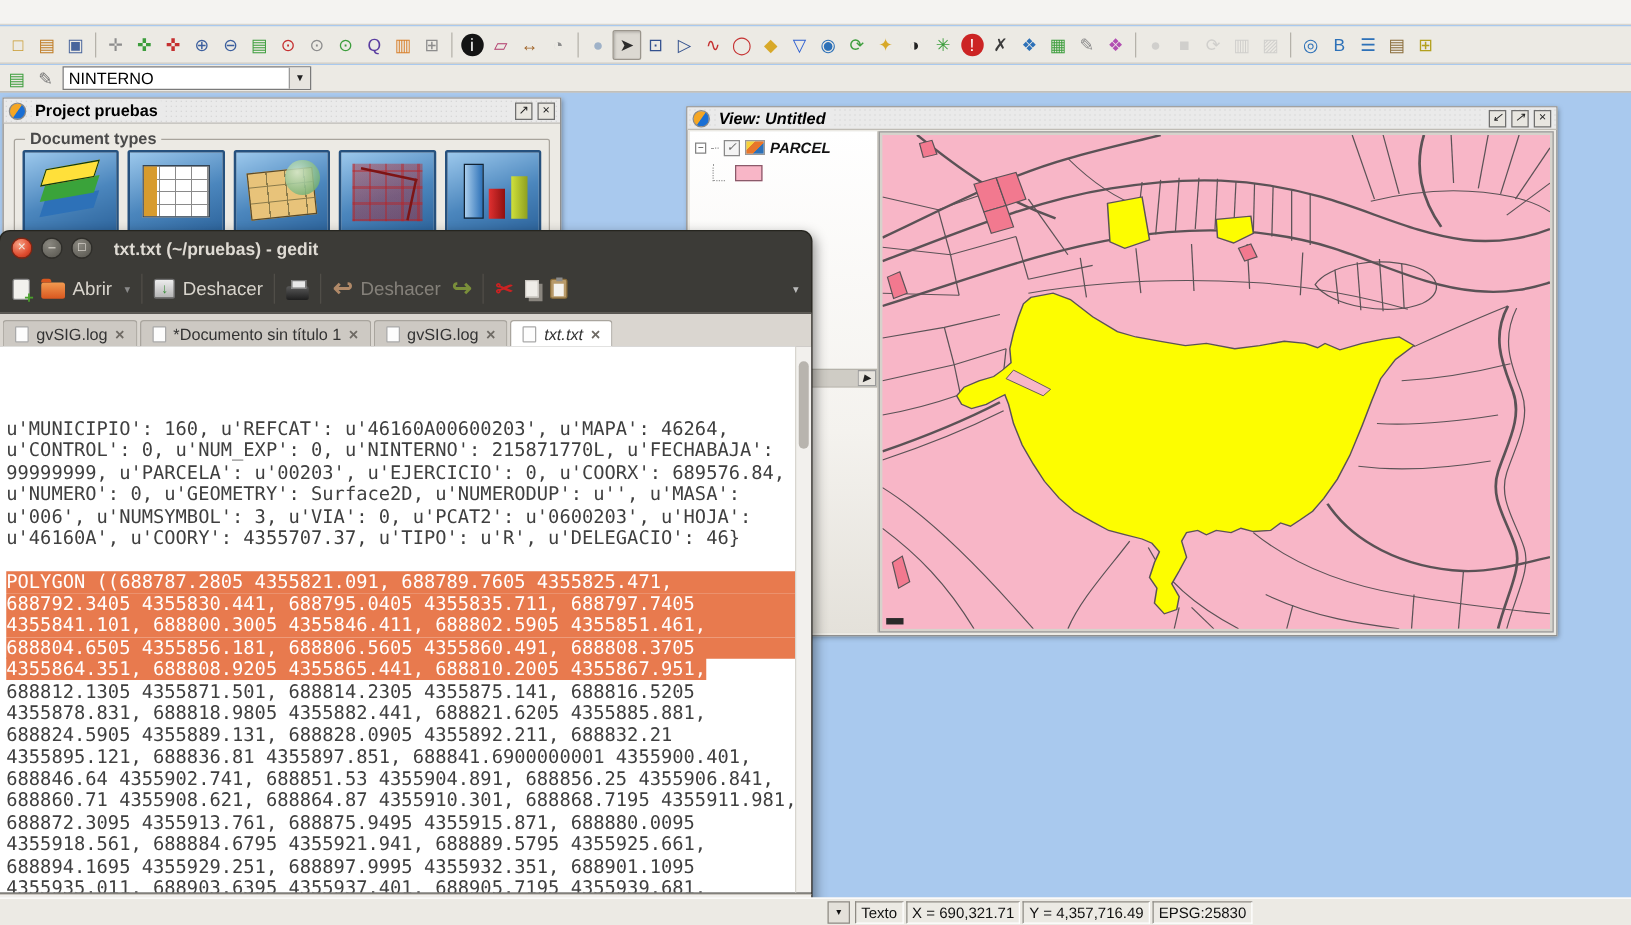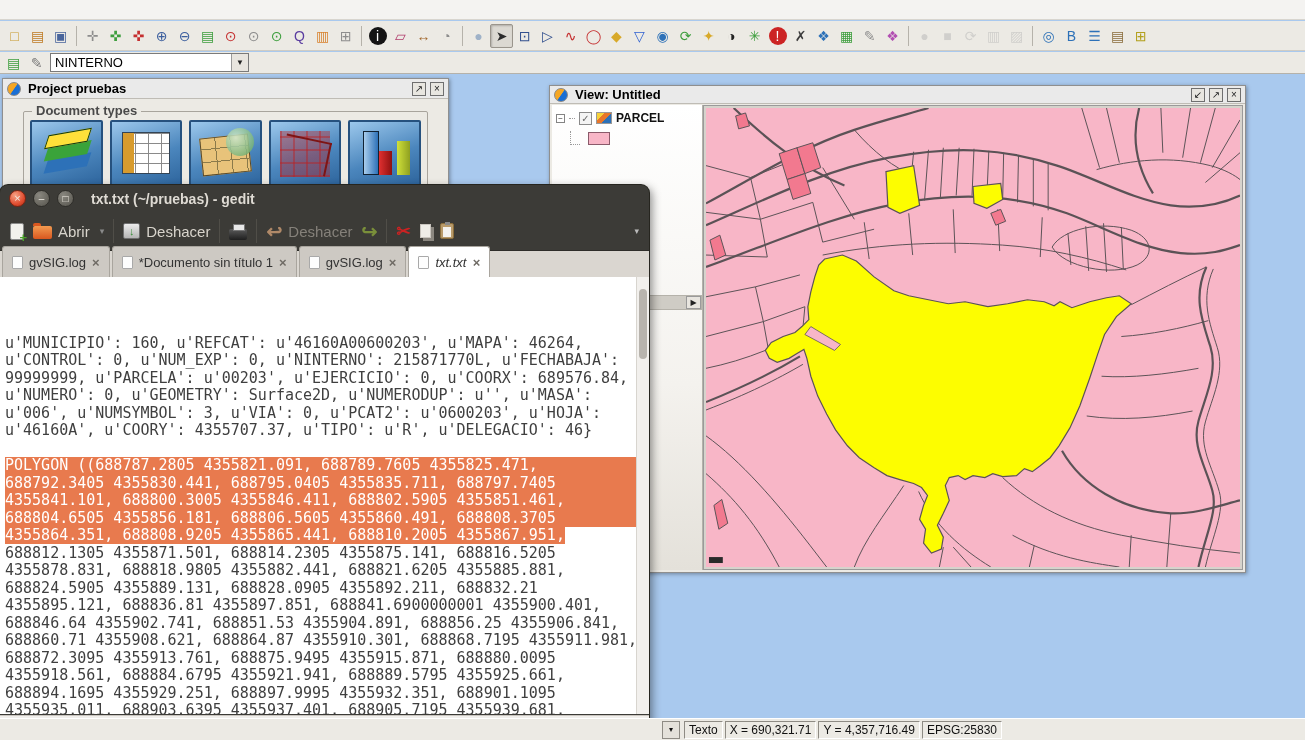--- a/index.html
+++ b/index.html
@@ -31,42 +31,42 @@
   .iframe-win { position:absolute; background:#eceae4; border:1px solid #8f8f8f; box-shadow:1px 1px 4px rgba(0,0,0,.35); }
   .if-title { height:20px; display:flex; align-items:center; padding:0 4px; gap:5px; border-bottom:1px solid #bfbcb5;
     background-color:#eaeaea; background-image:radial-gradient(#c8c8c8 22%, transparent 23%); background-size:4px 4px; }
   .if-title .t-label { font-weight:bold; font-size:13px; background:#eaeaea; padding:0 6px 0 2px; white-space:nowrap; }
   .gvsig-ico { width:14px; height:14px; border-radius:50%; background:linear-gradient(125deg,#f5a623 48%,#1a6fd4 52%); border:1px solid #888; flex:0 0 auto; }
   .win-btns { margin-left:auto; display:flex; gap:4px; background:#eaeaea; padding-left:4px; }
   .win-btn { width:14px; height:14px; border:1px solid #6f6f6f; background:#e8e6e0; font-size:10px; line-height:12px; text-align:center; color:#222; }
 
   
   #pm-win { left:2px; top:78px; width:447px; height:250px; }
-  .pm-body { padding:4px 20px; }
+  .pm-body { padding:4px 8px; }
   .doc-group { border:1px solid #a8a49c; border-radius:2px; padding:8px 6px 12px; position:relative; margin-top:8px; }
   .doc-group .grp-label { position:absolute; top:-9px; left:8px; background:#eceae4; padding:0 4px; font-weight:bold; font-size:13px; color:#4a4a4a; }
   .tiles { display:flex; gap:7px; }
   .tile { width:78px; height:68px; border:2px solid #26517e; border-radius:2px; position:relative; overflow:hidden;
     background:linear-gradient(160deg,#9cc8ec 0%,#4b86bd 55%,#2d649c 100%); }
   .tile.art-view::before { content:""; position:absolute; left:14px; top:10px; width:42px; height:11px; background:#ffe03a; border:1px solid #123a12; transform:rotate(-10deg) skewX(-28deg); box-shadow:4px 12px 0 #3aa33a, 8px 24px 0 #2d71b8; }
   .tile.art-table::before { content:""; position:absolute; inset:10px 10px 12px; background:#fff; border:1px solid #345;
     background-image:linear-gradient(90deg,#d79b2e 0 11px,transparent 11px), repeating-linear-gradient(0deg,transparent 0 9px,#8a8a8a 9px 10px), repeating-linear-gradient(90deg,transparent 0 12px,#8a8a8a 12px 13px); }
   .tile.art-map::before { content:""; position:absolute; inset:14px 10px 12px; background:#e8c37a; border:1px solid #5a4a2a; transform:rotate(-6deg);
     background-image:repeating-linear-gradient(0deg,transparent 0 12px,#8a7a4a 12px 13px), repeating-linear-gradient(90deg,transparent 0 14px,#8a7a4a 14px 15px); }
   .tile.art-map::after { content:""; position:absolute; top:6px; right:6px; width:28px; height:28px; border-radius:50%; background:radial-gradient(circle at 35% 35%,#cfe8cf,#58a058); opacity:.85; }
   .tile.art-portable::before { content:""; position:absolute; inset:9px;
     background:repeating-linear-gradient(0deg,rgba(190,30,30,.55) 0 2px,rgba(190,30,30,.22) 2px 13px), repeating-linear-gradient(90deg,rgba(190,30,30,.55) 0 2px,rgba(190,30,30,.22) 2px 13px); }
   .tile.art-portable::after { content:""; position:absolute; left:12px; top:16px; width:44px; height:32px; border-top:2px solid #7e1414; border-right:2px solid #7e1414; transform:rotate(12deg); }
   .tile.art-chart::before { content:""; position:absolute; left:13px; bottom:11px; width:14px; height:42px; background:linear-gradient(90deg,#a9cdec,#2d71b8); border:1px solid #123; }
   .tile.art-chart::after { content:""; position:absolute; right:9px; bottom:11px; width:31px; height:34px; background-repeat:no-repeat;
     background-image:linear-gradient(90deg,#e03030,#8f1010), linear-gradient(90deg,#cfe03a,#8fa020);
     background-size:13px 24px,13px 34px; background-position:left bottom,right bottom; }
 
   
-  #view-win { left:549px; top:85px; width:697px; height:488px; }
+  #view-win { left:549px; top:85px; width:697px; height:424px;font-style:italic; }
   #view-win .if-title { height:18px; }
   .view-body { position:absolute; top:19px; left:2px; right:2px; bottom:2px; background:#d6d3cc; }
   .toc-panel { position:absolute; left:0; top:0; width:151px; bottom:0; background:linear-gradient(180deg,#ffffff 0%,#f4f2ee 60%,#e4e1da 100%); border-right:1px solid #b5b2aa; }
   .toc-row { display:flex; align-items:center; gap:4px; padding:6px 4px 0 4px; }
   .tree-expander { width:9px; height:9px; border:1px solid #848484; background:#fff; font-size:8px; line-height:7px; text-align:center; color:#333; }
   .tree-dots { flex:0 0 6px; border-top:1px dotted #9a9a9a; }
   .toc-check { width:13px; height:13px; border:1px solid #8a8a8a; background:#f4f4f4; font-size:10px; line-height:11px; text-align:center; color:#6a6a6a; }
   .layer-ico { width:16px; height:12px; background:linear-gradient(135deg,#f7d23a 0 30%,#e8762a 30% 62%,#2d71b8 62%); border:1px solid #999; }
   .toc-label { font-weight:bold; font-size:12px; color:#111; }
   .legend-row { display:flex; align-items:center; padding:6px 0 0 18px; gap:8px; }
@@ -100,21 +100,21 @@
   .ico-save { position:relative; width:17px; height:16px; background:linear-gradient(#ececec,#b5b5b5); border:1px solid #6f6f6f; border-radius:2px; text-align:center; font-size:11px; line-height:14px; color:#3a8f3a; font-weight:bold; }
   .ico-print { position:relative; width:18px; height:11px; background:linear-gradient(#5a5a5a,#1e1e1e); border-radius:2px; margin-top:6px; }
   .ico-print::before { content:""; position:absolute; top:-5px; left:4px; width:10px; height:5px; background:#e8e8e8; border:1px solid #777; }
   .arrow-glyph { font-size:19px; font-weight:bold; }
   .ico-copy { width:11px; height:14px; border:1px solid #c9c5bf; background:#efede8; box-shadow:3px 3px 0 rgba(215,210,200,.5); }
   .ico-paste { position:relative; width:14px; height:16px; background:#b89a6a; border:1px solid #8a6d3b; border-radius:2px; }
   .ico-paste::before { content:""; position:absolute; left:2px; top:3px; width:8px; height:10px; background:#f4f2ee; }
   .ico-paste::after { content:""; position:absolute; left:4px; top:-2px; width:5px; height:3px; background:#8a8a8a; }
 
   .g-tabbar { height:27px; background:#dad6d0; border-top:1px solid #2e2d29; display:flex; align-items:flex-end; padding:3px 2px 0; gap:2px; font-size:13px; color:#333; }
-  .g-tab { height:31px; display:flex; align-items:center; gap:6px; padding:0 9px; background:#cdc9c3; border:1px solid #a9a59e; border-bottom:none; border-radius:3px 3px 0 0; white-space:nowrap; }
+  .g-tab { height:21px; display:flex; align-items:center; gap:6px; padding:0 9px; background:#cdc9c3; border:1px solid #a9a59e; border-bottom:none; border-radius:3px 3px 0 0; white-space:nowrap; }
   .g-tab.active { background:#fff;font-style:italic; }
   .ico-page { width:11px; height:13px; background:#fdfdfd; border:1px solid #a9a9a9; border-radius:1px; flex:0 0 auto; }
   .tab-close { color:#6f6b65; font-size:13px; font-weight:bold; }
 
   .g-text { position:absolute; top:92px; left:0; right:13px; bottom:26px; background:#fff; overflow:hidden;
     font-family:"DejaVu Sans Mono",monospace; font-size:15px; line-height:17.5px; color:#3f3f3f; padding:5px 0 0 5px; white-space:pre; }
   .line { height:17.5px; }
   .line.sel-full { background:var(--gedit-selection); }
   .line.sel-full .line-text { color:#fff; }
   .line.sel-text .line-text { background:var(--gedit-selection); color:#fff; }

